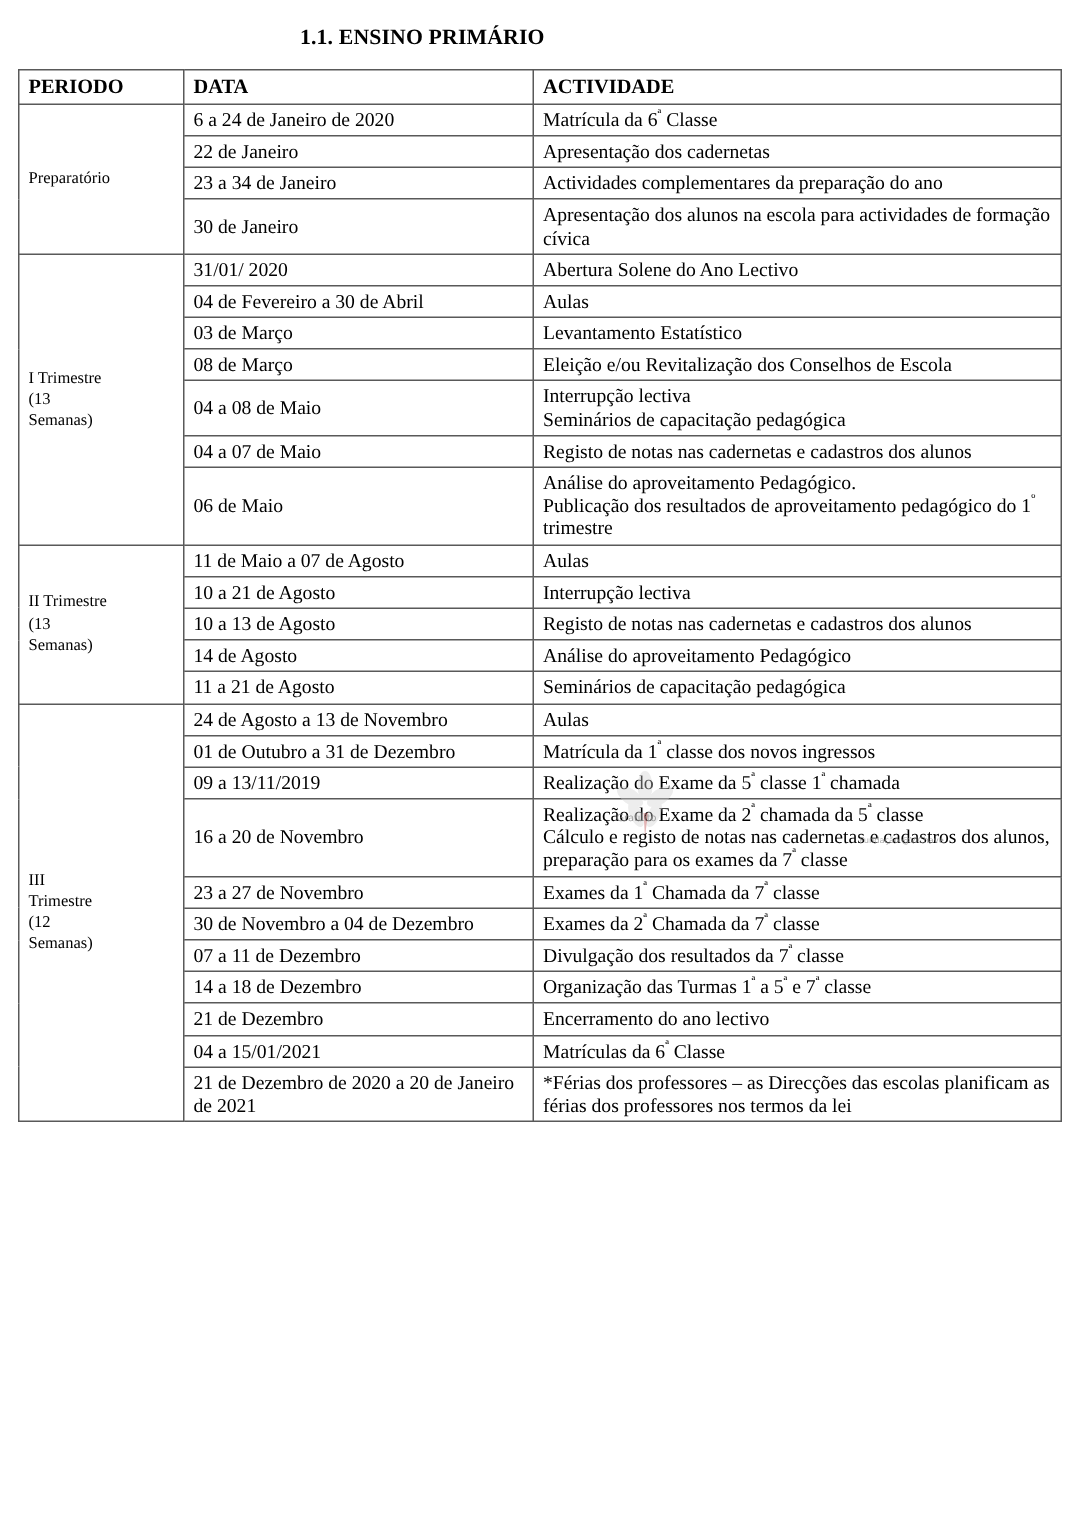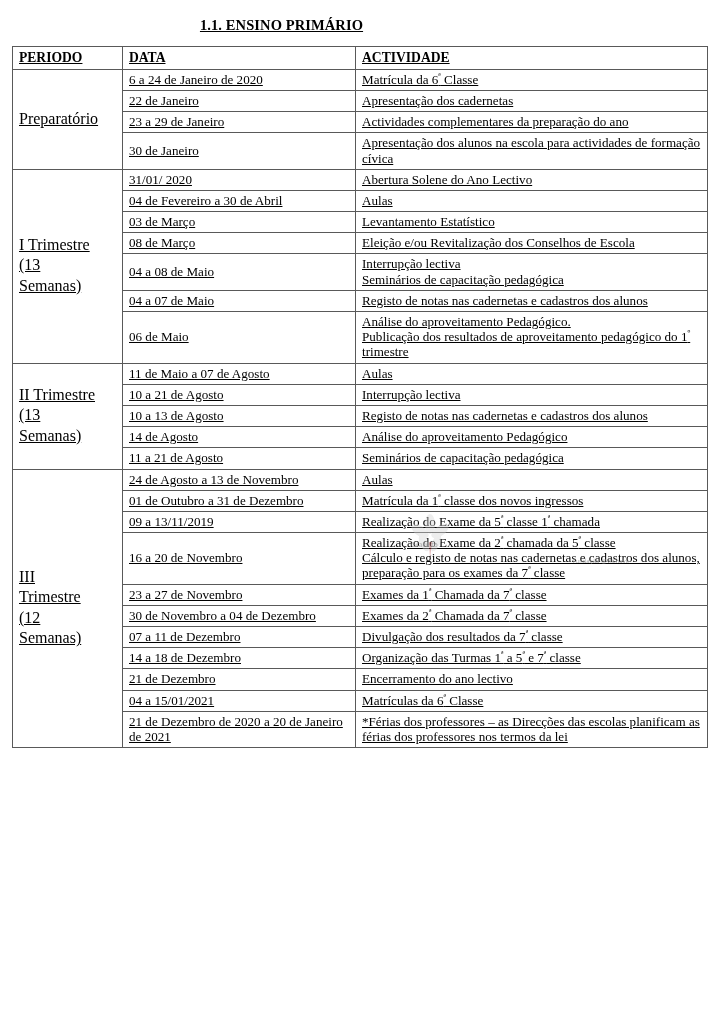--- a/index.html
+++ b/index.html
@@ -14,21 +14,20 @@
     color: #000000;
     position: relative;
     overflow: hidden;
   }
 
   .page {
     position: relative;
     width: 593px;
     height: 1024px;
     box-sizing: border-box;
-    text-decoration: underline;
   }
 
   
   .doc-title {
     text-align: center;
     font-weight: bold;
     font-size: 14.5px;
     letter-spacing: 0.1px;
     margin: 0;
     padding-top: 17px;
@@ -72,21 +71,21 @@
   }
 
   col.c-periodo { width: 110px; }
   col.c-data    { width: 233px; }
   col.c-activ   { width: 352px; }
 
   td.periodo-cell {
     text-align: center;
     font-weight: bold;
     vertical-align: middle;
-    font-size: 16px;
+    font-size: 11px;
     line-height: 1.28;
     padding-left: 2px;
     padding-right: 2px;
   }
 
   td.b { font-weight: bold; }
   td.just { text-align: justify; text-align-last: left; }
   td.mid { vertical-align: middle; }
 
   sup {
@@ -184,21 +183,21 @@
           <tr>
             <td class="periodo-cell" rowspan="4">Preparatório</td>
             <td class="b mid">6 a 24 de Janeiro  de 2020</td>
             <td class="b mid just">Matrícula da 6<sup>ª</sup> Classe</td>
           </tr>
           <tr>
             <td class="mid">22 de Janeiro</td>
             <td class="mid just">Apresentação dos cadernetas</td>
           </tr>
           <tr>
-            <td class="mid">23 a 29 de Janeiro</td>
+            <td class="mid">23 a 34 de Janeiro</td>
             <td class="mid just">Actividades complementares da preparação do ano</td>
           </tr>
           <tr>
             <td class="mid">30 de Janeiro</td>
             <td class="mid just">Apresentação dos alunos na escola para actividades de formação cívica</td>
           </tr>
           <tr>
             <td class="periodo-cell" rowspan="7">I Trimestre<br>(13<br>Semanas)</td>
             <td class="b mid">31/01/ 2020</td>
             <td class="b mid just">Abertura Solene do Ano Lectivo</td>

